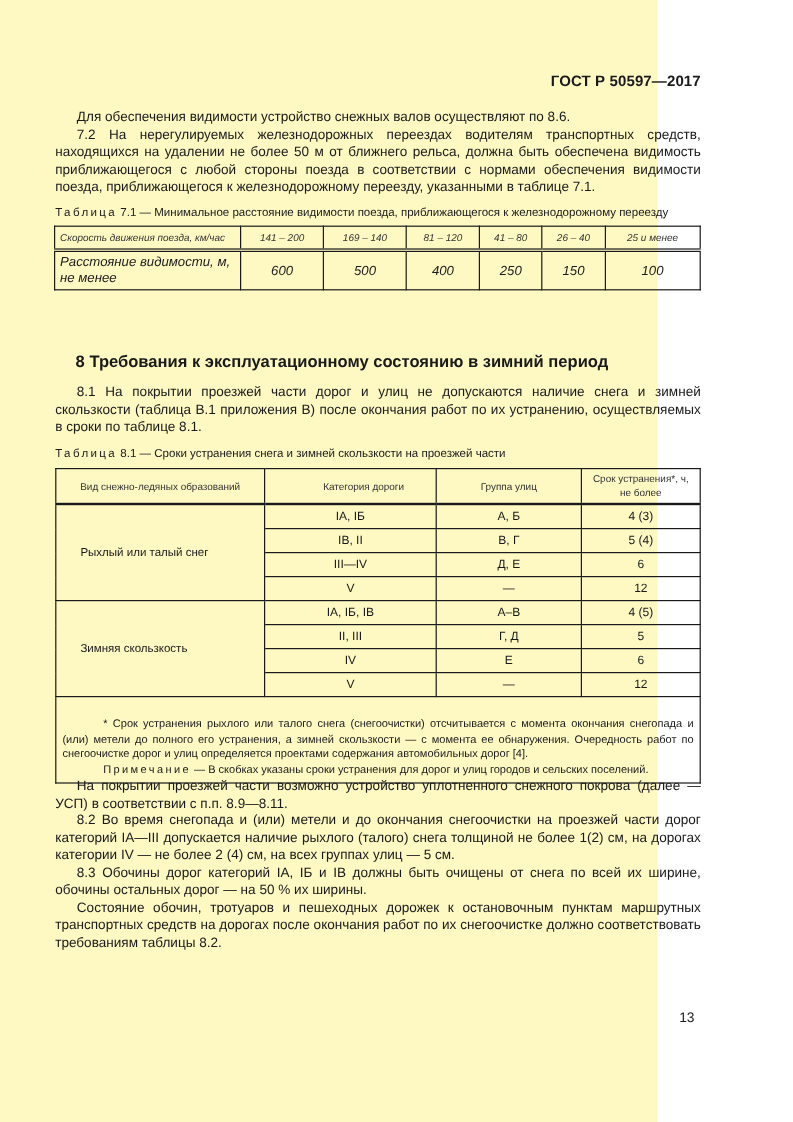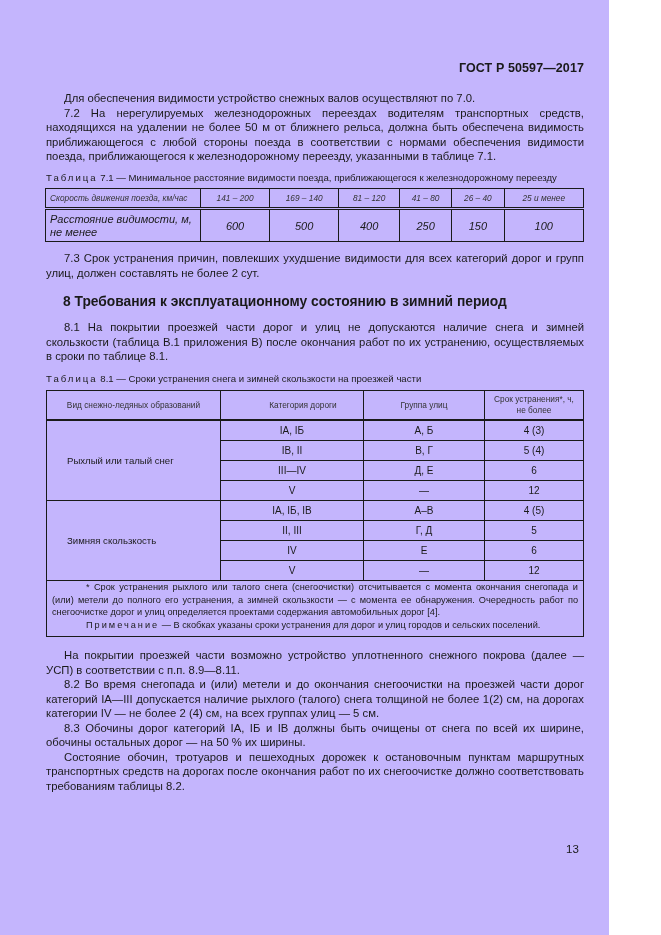--- a/index.html
+++ b/index.html
@@ -1,18 +1,18 @@
 <!DOCTYPE html>
 <html><head>
 <meta charset="utf-8">
 <style>
   html, body { margin: 0; padding: 0; background: #ffffff; }
   body { width: 661px; height: 935px; position: relative; overflow: hidden;
          font-family: "Liberation Sans", sans-serif; color: #1a1a1a; }
-  .page { position: absolute; left: 0; top: 0; width: 609px; height: 935px; background: #c4b5fd; }
+  .page { position: absolute; left: 0; top: 0; width: 548px; height: 935px; background: #fef9c3; }
   .hdr { position: absolute; top: 61px; left: 400px; width: 184px; text-align: right;
          font-weight: bold; font-size: 12.5px; letter-spacing: 0.1px; }
   .txt { position: absolute; left: 46px; width: 538px; font-size: 11.3px; line-height: 14.5px;
          text-align: justify; }
   .txt p { margin: 0; }
   .ind { text-indent: 18px; }
   .caption { position: absolute; left: 46px; width: 560px; font-size: 9.6px; line-height: 12px; white-space: nowrap; }
   .sp { letter-spacing: 2px; margin-top: 40px; }
   .h2 { position: absolute; left: 63px; top: 294px; font-size: 13.8px; font-weight: bold; white-space: nowrap; }
   table { border-collapse: collapse; position: absolute; }
@@ -20,34 +20,34 @@
   .t71 { left: 45px; top: 188px; width: 539px; font-style: italic; }
   .t71 th { font-size: 8.3px; height: 18px; color: #333; }
   .t71 td { font-size: 11px; height: 31px; }
   .t71 .left { text-align: left; padding-left: 4px; line-height: 13px; }
   .t71 tr.head th { border-bottom: 3px double #1a1a1a; }
   .t81 { left: 46px; top: 390px; width: 538px; }
   .t81 th { font-size: 8.3px; height: 28px; color: #333; line-height: 11px; }
   .t81 tr.head th { border-bottom: 2.5px solid #1a1a1a; }
   .t81 td { font-size: 10px; height: 19px; }
   .t81 td.grp { text-align: left; padding-left: 20px; font-size: 9.6px; }
-  .t81 td.foot { text-align: justify; font-size: 9.2px; line-height: 12.5px; padding: 0 5px 5px 5px; height: auto; }
+  .t81 td.foot { text-align: justify; font-size: 9.2px; line-height: 12.5px; padding: 16px 5px 5px 5px; height: auto; }
   .t81 td.foot p { margin: 0; }
   .t81 td.foot .ind2 { text-indent: 34px; }
   .pgnum { position: absolute; left: 566px; top: 843px; font-size: 11.5px; }
 </style>
 </head>
 <body>
 
 <div class="page">
 
   <div class="hdr">ГОСТ Р 50597—2017</div>
 
   <div class="txt" style="top:91px;">
-    <p class="ind">Для обеспечения видимости устройство снежных валов осуществляют по 7.0.</p>
+    <p class="ind">Для обеспечения видимости устройство снежных валов осуществляют по 8.6.</p>
     <p class="ind">7.2 На нерегулируемых железнодорожных переездах водителям транспортных средств, находящихся на удалении не более 50 м от ближнего рельса, должна быть обеспечена видимость приближающегося с любой стороны поезда в соответствии с нормами обеспечения видимости поезда, приближающегося к железнодорожному переезду, указанными в таблице 7.1.</p>
   </div>
 
   <div class="caption" style="top:172px;">
     <span class="sp">Таблица</span><span> 7.1 — Минимальное расстояние видимости поезда, приближающегося к железнодорожному переезду</span>
   </div>
 
   <table class="t71">
     <tbody>
         <tr class="head">
@@ -64,23 +64,20 @@
       <td>600</td>
       <td>500</td>
       <td>400</td>
       <td>250</td>
       <td>150</td>
       <td>100</td>
     </tr>
   </tbody>
     </table>
 
-  <div class="txt" style="top:251px;">
-    <p class="ind">7.3 Срок устранения причин, повлекших ухудшение видимости для всех категорий дорог и групп улиц, должен составлять не более 2 сут.</p>
-  </div>
 
   <div class="h2">8 Требования к эксплуатационному состоянию в зимний период</div>
 
   <div class="txt" style="top:320px;">
     <p class="ind">8.1 На покрытии проезжей части дорог и улиц не допускаются наличие снега и зимней скользкости (таблица В.1 приложения В) после окончания работ по их устранению, осуществляемых в сроки по таблице 8.1.</p>
   </div>
 
   <div class="caption" style="top:373px;">
     <span class="sp">Таблица</span><span> 8.1 — Сроки устранения снега и зимней скользкости на проезжей части</span>
   </div>

